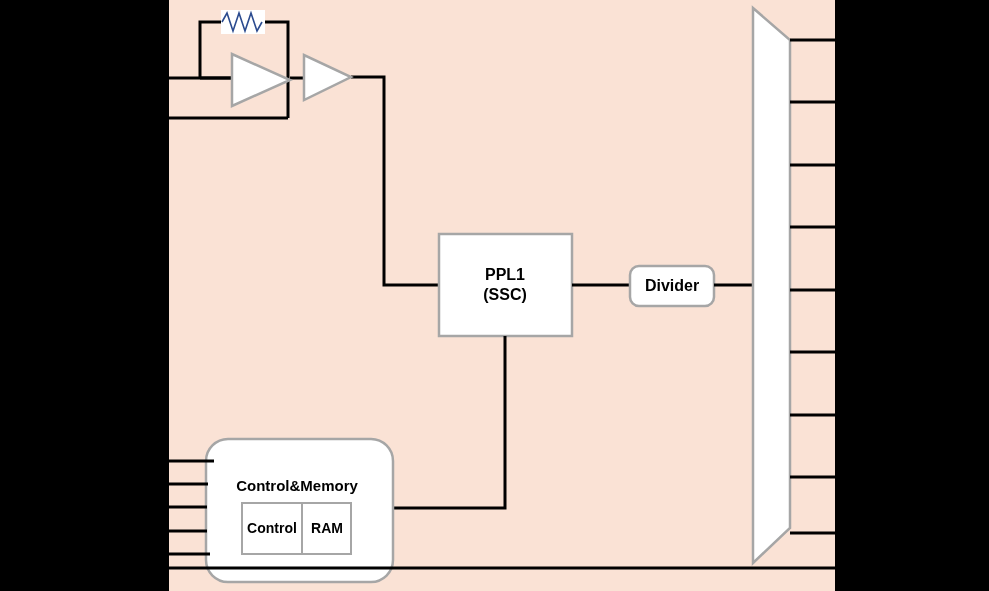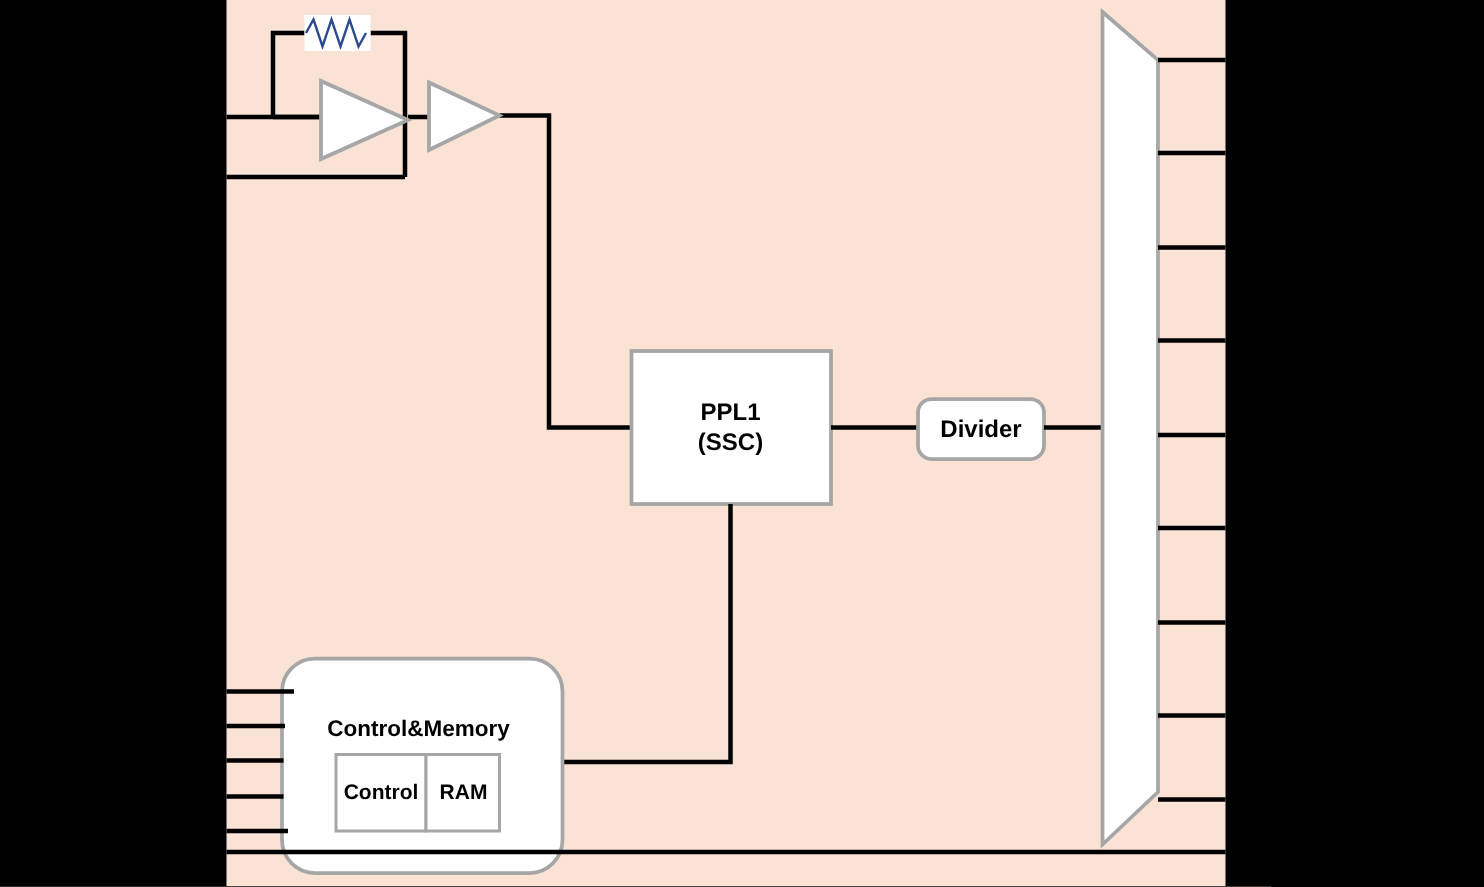--- a/index.html
+++ b/index.html
@@ -10,20 +10,21 @@
   }
   body {
     font-family: "Liberation Sans", sans-serif;
   }
   #canvas {
     position: relative;
     width: 817px;
     height: 591px;
     background: #000000;
     overflow: hidden;
+    margin-left: 18px;
   }
   #diagram-svg {
     position: absolute;
     left: 0;
     top: 0;
   }
   .blk-label {
     font-family: "Liberation Sans", sans-serif;
     font-weight: bold;
     text-anchor: middle;

